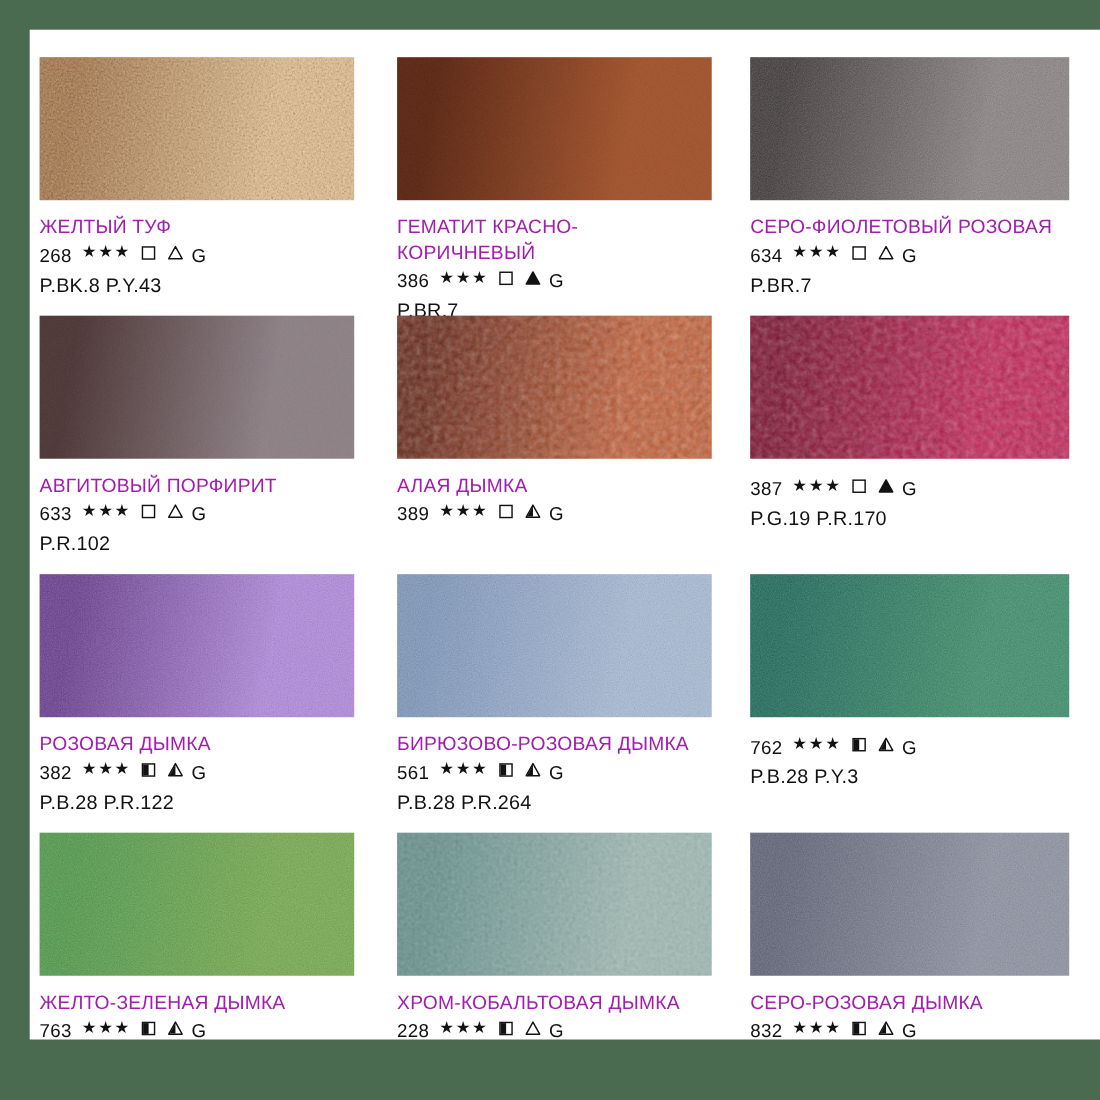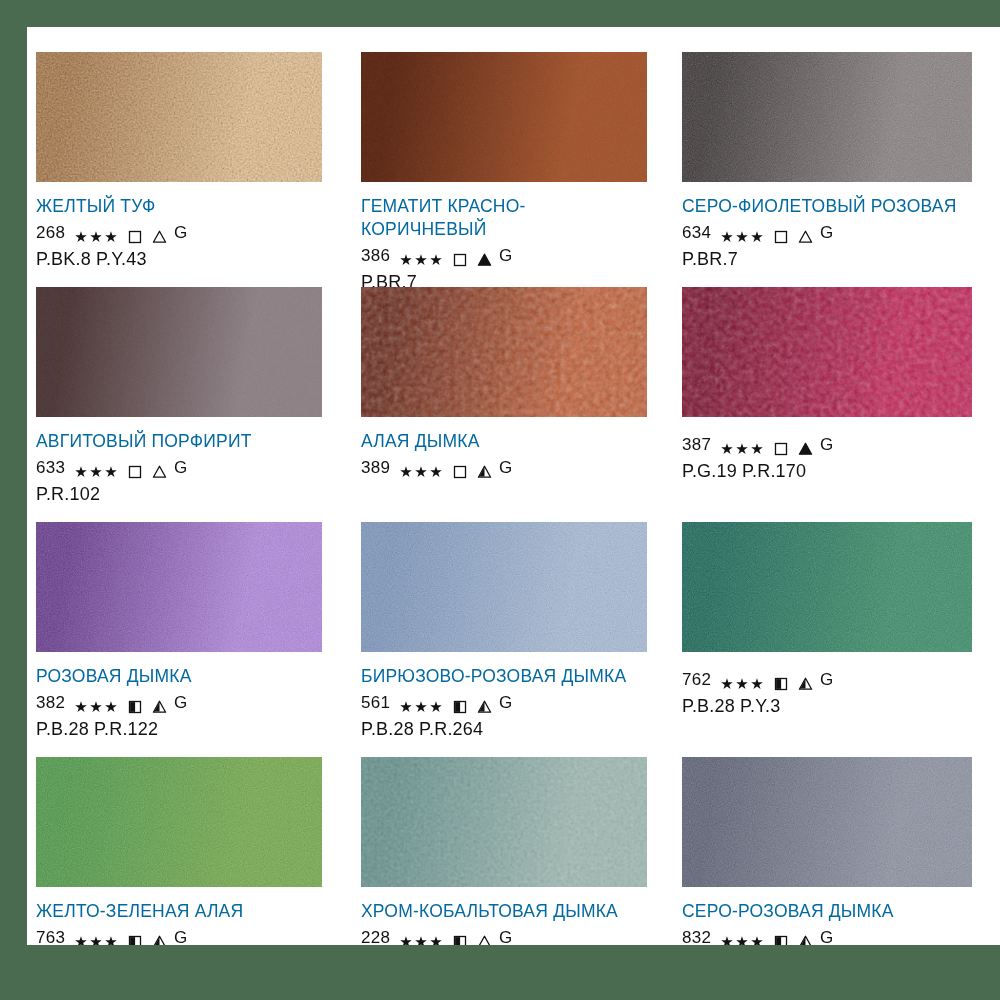--- a/index.html
+++ b/index.html
@@ -52,28 +52,28 @@
     inset: 0;
     opacity: .35;
     mix-blend-mode: screen;
   }
   .meta {
     padding-top: 13px;
   }
   .pname {
     font-size: 17.5px;
     letter-spacing: .2px;
-    color: #0369a1;
+    color: #a21caf;
     line-height: 23px;
     white-space: pre-line;
   }
   .coderow {
     margin-top: 4px;
     display: flex;
-    align-items: flex-end;
+    align-items: flex-start;
     font-size: 17px;
     color: #121212;
     line-height: 22px;
   }
   .code {
     letter-spacing: .3px;
   }
   .stars {
     margin-left: 9px;
     letter-spacing: 1.5px;
@@ -458,21 +458,21 @@
             </svg></div>
           <div class="grain2" style="opacity: 0.3;"><svg width="100%" height="100%" preserveAspectRatio="none">
               <filter id="f49_b" x="0" y="0" width="100%" height="100%">
                 <feTurbulence type="fractalNoise" baseFrequency="0.95" numOctaves="4" seed="49"></feTurbulence>
                 <feColorMatrix type="saturate" values="0"></feColorMatrix>
               </filter>
               <rect width="100%" height="100%" filter="url(#f49_b)"></rect>
             </svg></div>
         </div>
         <div class="meta">
-          <div class="pname">ЖЕЛТО-ЗЕЛЕНАЯ АЛАЯ</div>
+          <div class="pname">ЖЕЛТО-ЗЕЛЕНАЯ ДЫМКА</div>
           <div class="coderow">
             <span class="code">763</span>
             <span class="stars">★★★</span>
             <span class="sym">
               <svg width="15" height="15" viewBox="0 0 15 15">
                 <rect x="1.5" y="2.5" width="11" height="11" fill="none" stroke="#121212" stroke-width="1.3"></rect>
                 <rect x="2.1" y="3.1" width="5.0" height="9.8" fill="#121212"></rect>
               </svg>
             </span>
             <span class="sym">

